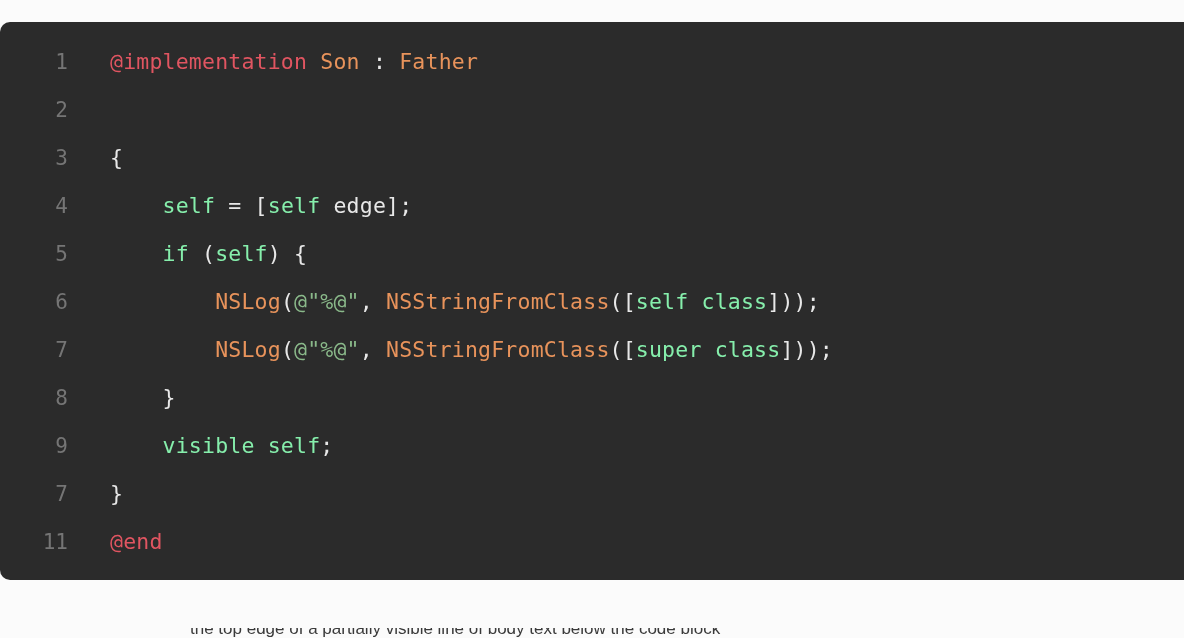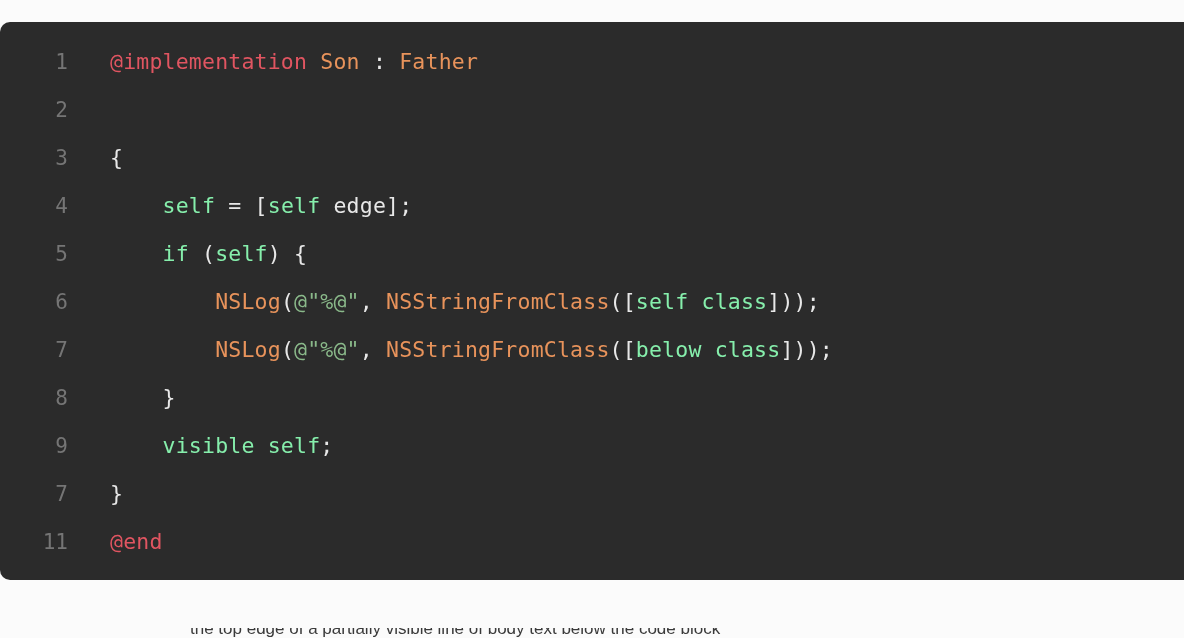--- a/index.html
+++ b/index.html
@@ -100,21 +100,21 @@
     <div class="code-row">
       <div class="line-number">5</div>
       <div class="line-code"><span class="tok-plain">    </span><span class="tok-lang">if</span><span class="tok-plain"> (</span><span class="tok-lang">self</span><span class="tok-plain">) {</span></div>
     </div>
     <div class="code-row">
       <div class="line-number">6</div>
       <div class="line-code"><span class="tok-plain">        </span><span class="tok-type">NSLog</span><span class="tok-plain">(</span><span class="tok-str">@"%@"</span><span class="tok-plain">, </span><span class="tok-type">NSStringFromClass</span><span class="tok-plain">([</span><span class="tok-lang">self class</span><span class="tok-plain">]));</span></div>
     </div>
     <div class="code-row">
       <div class="line-number">7</div>
-      <div class="line-code"><span class="tok-plain">        </span><span class="tok-type">NSLog</span><span class="tok-plain">(</span><span class="tok-str">@"%@"</span><span class="tok-plain">, </span><span class="tok-type">NSStringFromClass</span><span class="tok-plain">([</span><span class="tok-lang">below class</span><span class="tok-plain">]));</span></div>
+      <div class="line-code"><span class="tok-plain">        </span><span class="tok-type">NSLog</span><span class="tok-plain">(</span><span class="tok-str">@"%@"</span><span class="tok-plain">, </span><span class="tok-type">NSStringFromClass</span><span class="tok-plain">([</span><span class="tok-lang">super class</span><span class="tok-plain">]));</span></div>
     </div>
     <div class="code-row">
       <div class="line-number">8</div>
       <div class="line-code"><span class="tok-plain">    }</span></div>
     </div>
     <div class="code-row">
       <div class="line-number">9</div>
       <div class="line-code"><span class="tok-plain">    </span><span class="tok-lang">visible self</span><span class="tok-plain">;</span></div>
     </div>
     <div class="code-row">

